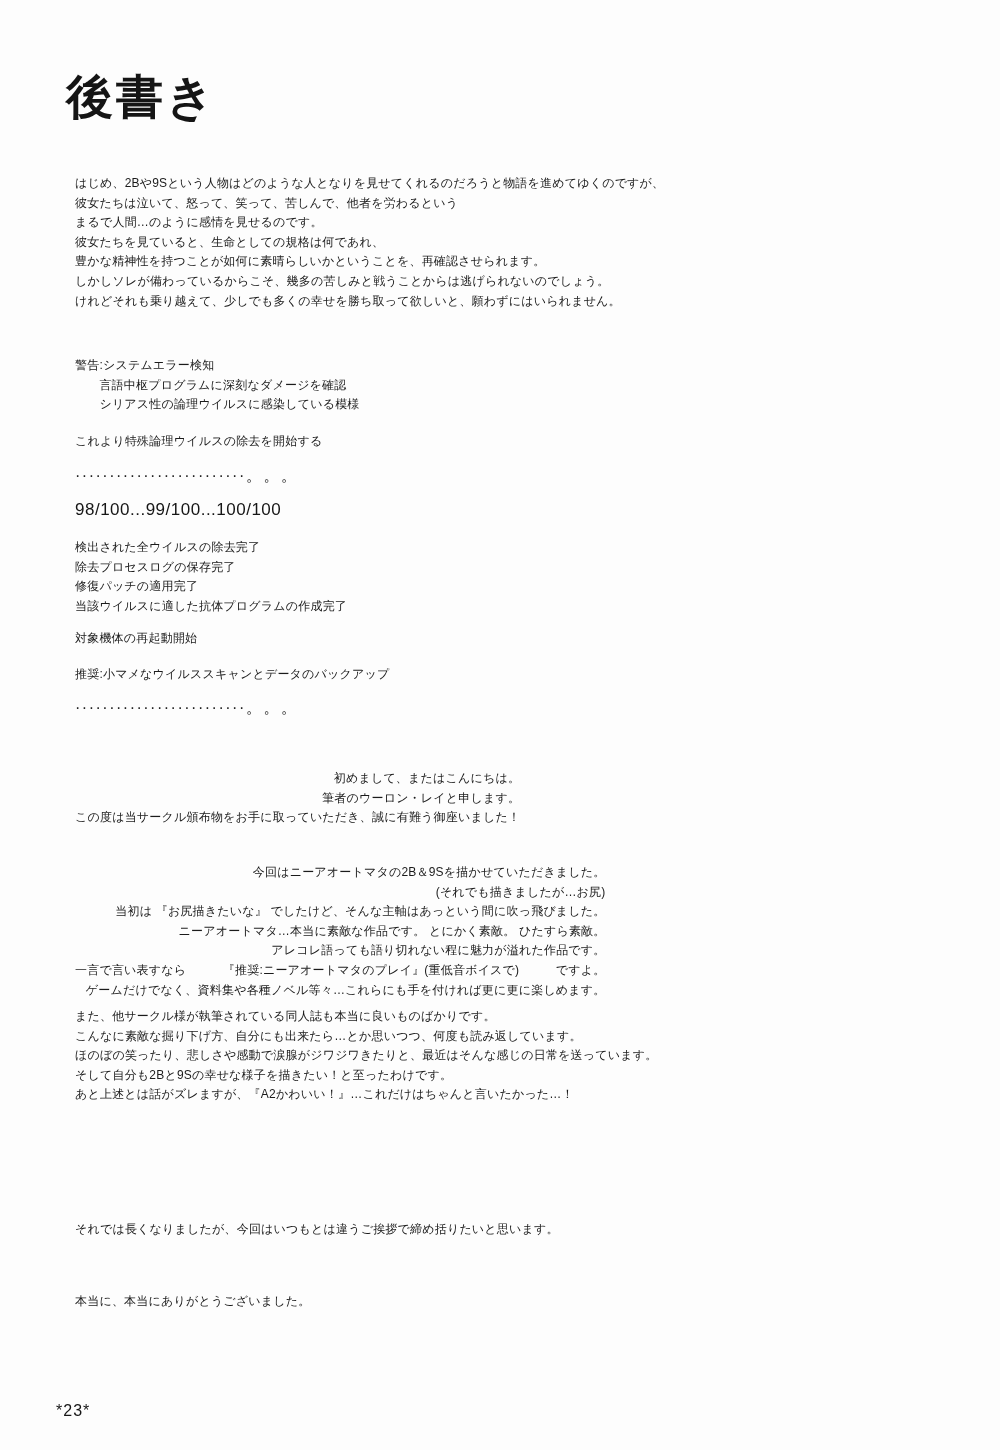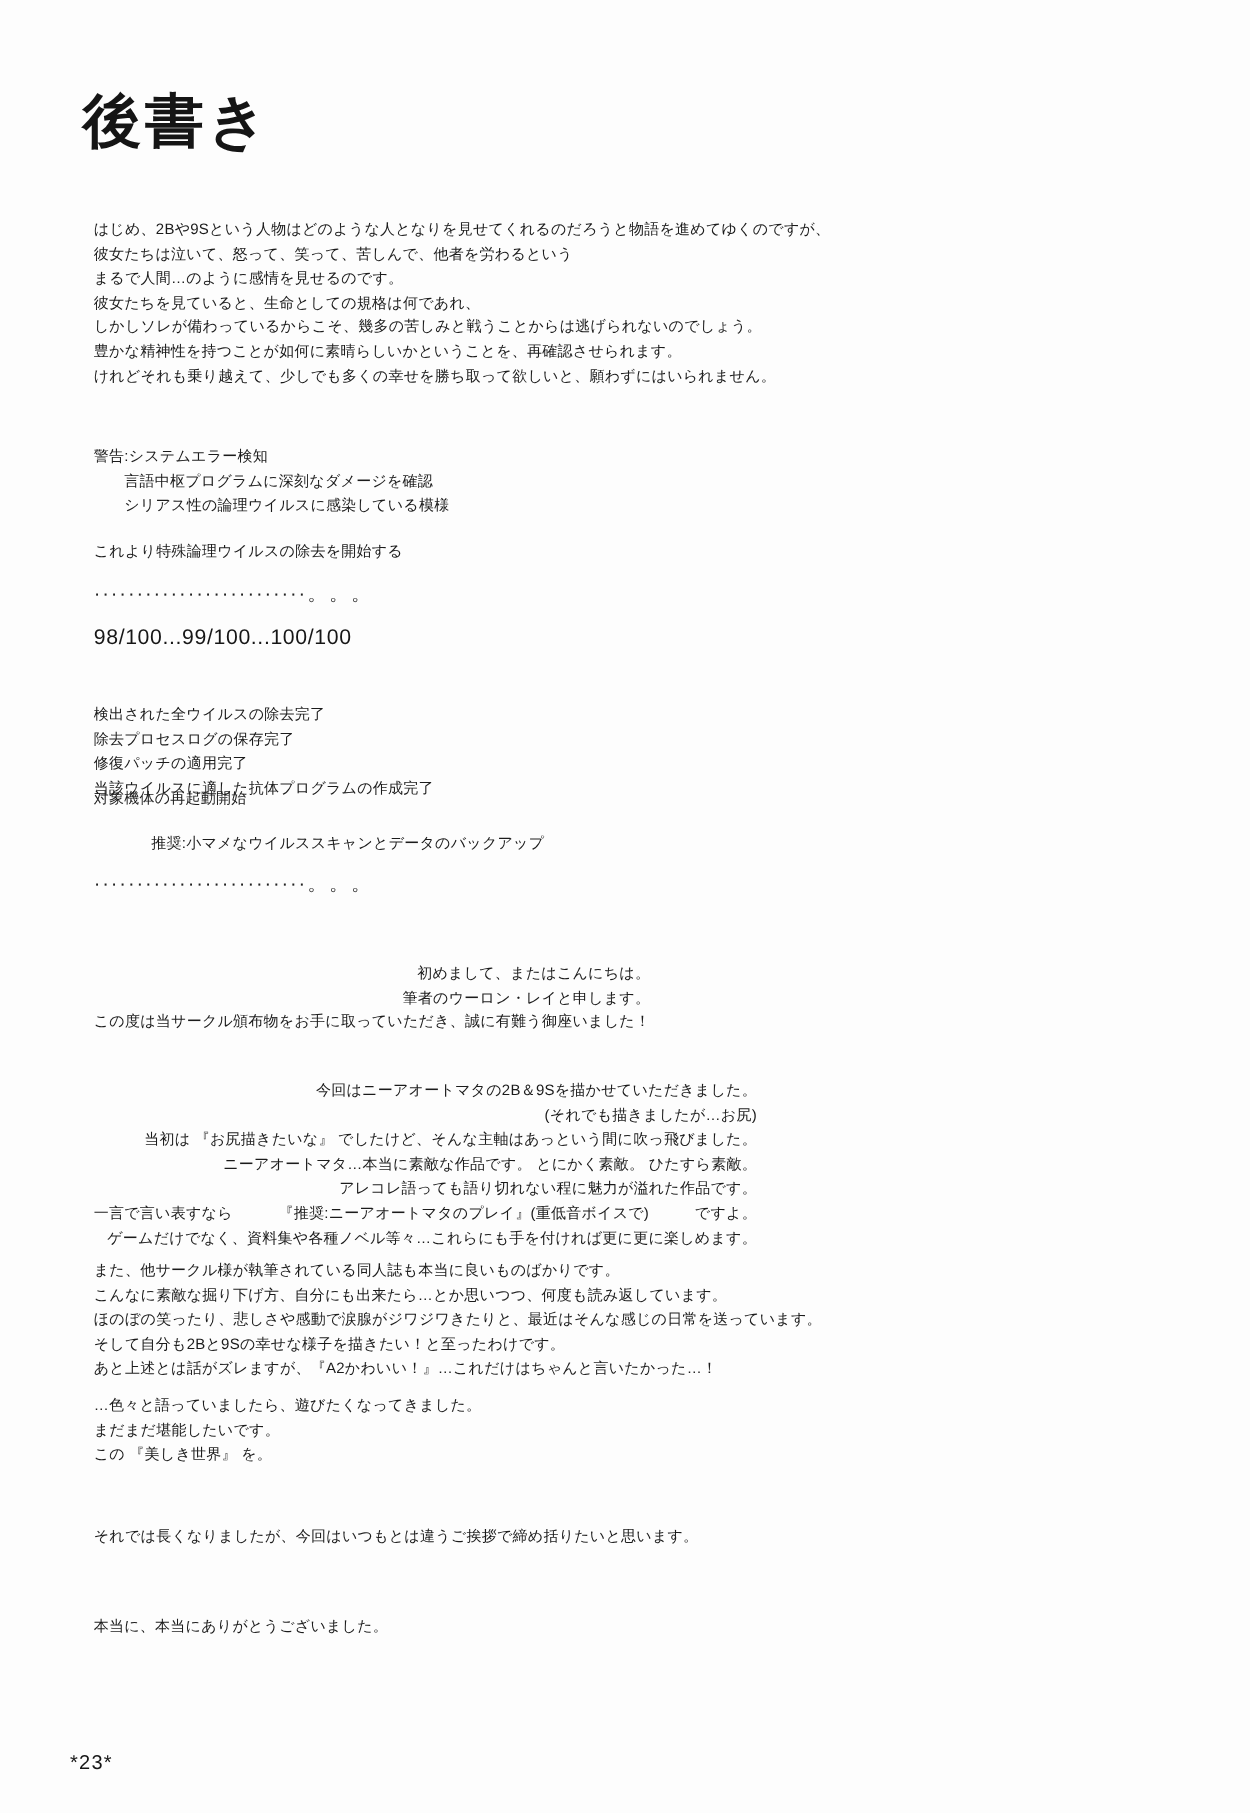--- a/index.html
+++ b/index.html
@@ -42,22 +42,22 @@
 
 <div class="doc">
 
   <div class="title">後書き</div>
 
   <div class="block" style="top:174px;">
     <div class="line">はじめ、2Bや9Sという人物はどのような人となりを見せてくれるのだろうと物語を進めてゆくのですが、</div>
     <div class="line">彼女たちは泣いて、怒って、笑って、苦しんで、他者を労わるという</div>
     <div class="line">まるで人間…のように感情を見せるのです。</div>
     <div class="line">彼女たちを見ていると、生命としての規格は何であれ、</div>
+    <div class="line">豊かな精神性を持つことが如何に素晴らしいかということを、再確認させられます。</div>
     <div class="line">しかしソレが備わっているからこそ、幾多の苦しみと戦うことからは逃げられないのでしょう。</div>
-    <div class="line">豊かな精神性を持つことが如何に素晴らしいかということを、再確認させられます。</div>
     <div class="line">けれどそれも乗り越えて、少しでも多くの幸せを勝ち取って欲しいと、願わずにはいられません。</div>
   </div>
 
   <div class="block" style="top:356px;">
     <div class="line">警告:システムエラー検知</div>
     <div class="line">　　言語中枢プログラムに深刻なダメージを確認</div>
     <div class="line">　　シリアス性の論理ウイルスに感染している模様</div>
   </div>
 
   <div class="block" style="top:432px;">
@@ -65,32 +65,32 @@
   </div>
 
   <div class="block" style="top:466px;">
     <div class="line dots-line">·························。。。</div>
   </div>
 
   <div class="block" style="top:500px;">
     <div class="line progress-line">98/100...99/100...100/100</div>
   </div>
 
-  <div class="block" style="top:538px;margin-top:24px;">
+  <div class="block" style="top:538px;">
     <div class="line">検出された全ウイルスの除去完了</div>
     <div class="line">除去プロセスログの保存完了</div>
     <div class="line">修復パッチの適用完了</div>
     <div class="line">当該ウイルスに適した抗体プログラムの作成完了</div>
   </div>
 
   <div class="block" style="top:629px;">
     <div class="line">対象機体の再起動開始</div>
   </div>
 
-  <div class="block" style="top:665px;margin-left:46px;">
+  <div class="block" style="top:665px;">
     <div class="line">推奨:小マメなウイルススキャンとデータのバックアップ</div>
   </div>
 
   <div class="block" style="top:698px;">
     <div class="line dots-line">·························。。。</div>
   </div>
 
   <div class="block" style="top:769px;text-align:right;">
     <div class="line">初めまして、またはこんにちは。</div>
     <div class="line">筆者のウーロン・レイと申します。</div>
@@ -108,25 +108,20 @@
   </div>
 
   <div class="block" style="top:1007px;">
     <div class="line">また、他サークル様が執筆されている同人誌も本当に良いものばかりです。</div>
     <div class="line">こんなに素敵な掘り下げ方、自分にも出来たら…とか思いつつ、何度も読み返しています。</div>
     <div class="line">ほのぼの笑ったり、悲しさや感動で涙腺がジワジワきたりと、最近はそんな感じの日常を送っています。</div>
     <div class="line">そして自分も2Bと9Sの幸せな様子を描きたい！と至ったわけです。</div>
     <div class="line">あと上述とは話がズレますが、『A2かわいい！』…これだけはちゃんと言いたかった…！</div>
   </div>
 
-  <div class="block" style="top:1115px;">
-    <div class="line">…色々と語っていましたら、遊びたくなってきました。</div>
-    <div class="line">まだまだ堪能したいです。</div>
-    <div class="line">この 『美しき世界』 を。</div>
-  </div>
 
   <div class="block" style="top:1220px;">
     <div class="line">それでは長くなりましたが、今回はいつもとは違うご挨拶で締め括りたいと思います。</div>
   </div>
 
   <div class="block" style="top:1292px;">
     <div class="line">本当に、本当にありがとうございました。</div>
   </div>
 
   <div class="page-number">*23*</div>

